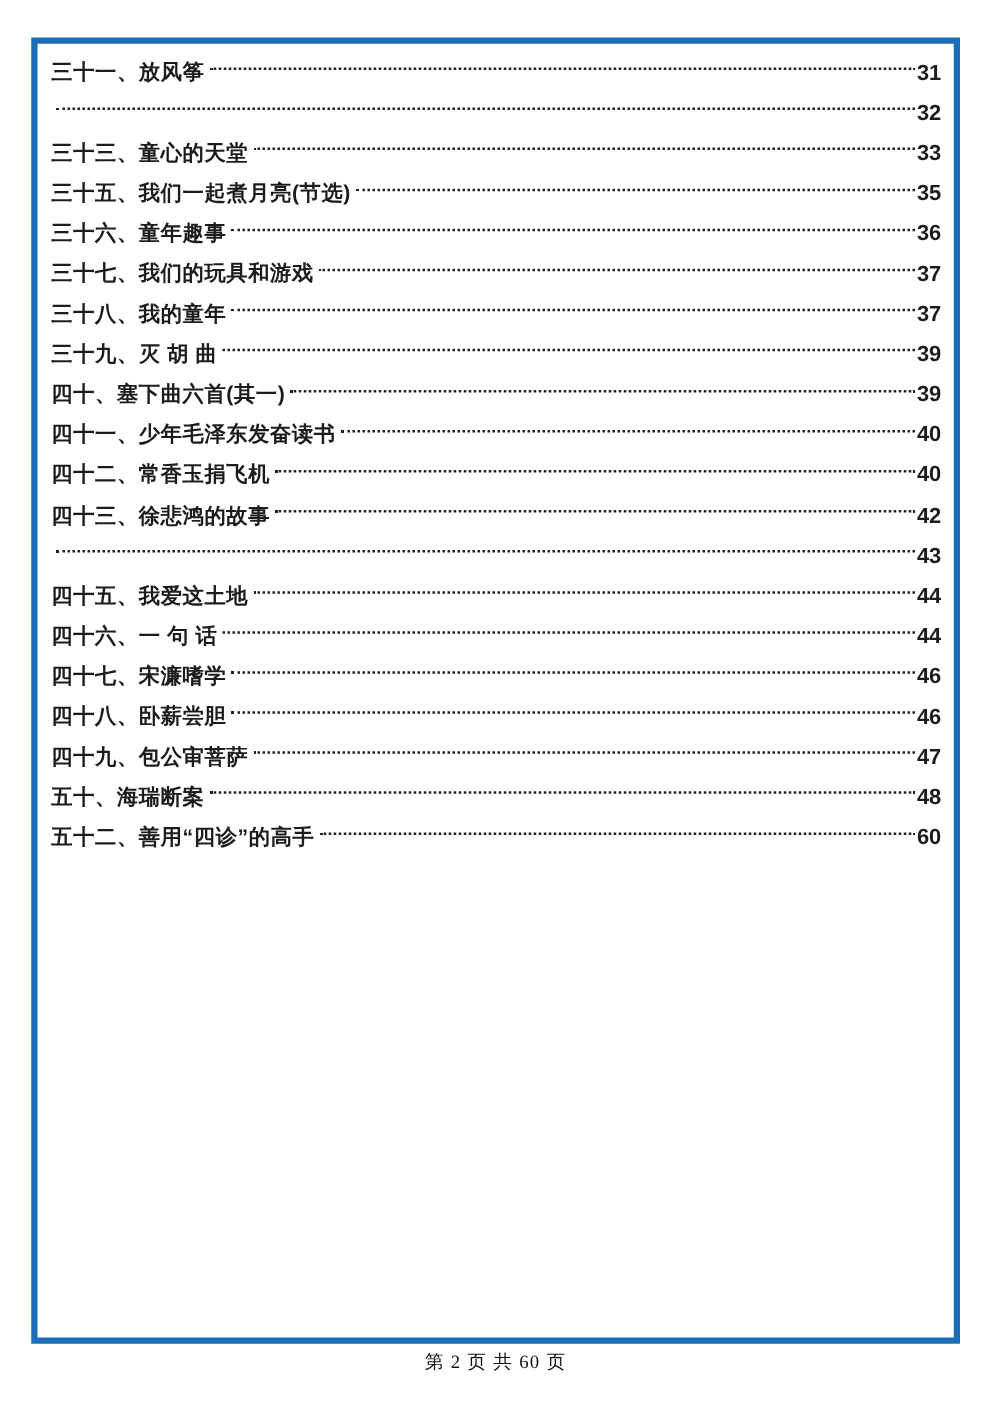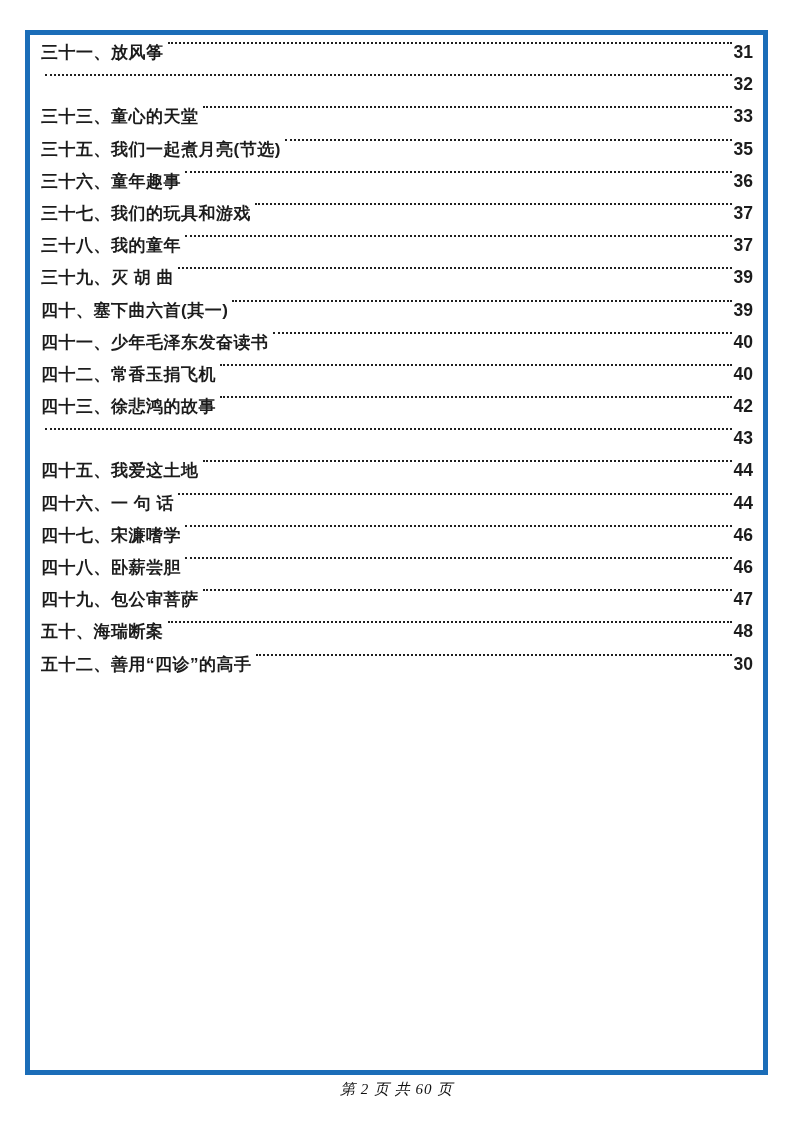--- a/index.html
+++ b/index.html
@@ -23,21 +23,21 @@
     height: 1045px;
     border: 5px solid #1b6db8;
     box-sizing: border-box;
     background: #ffffff;
   }
   .toc-list {
     padding: 7px 10px 0 11px;
   }
   .toc-row {
     display: flex;
-    align-items: flex-start;
+    align-items: center;
     height: 32.2px;
     cursor: pointer;
   }
   .toc-title {
     font-size: 17px;
     font-weight: bold;
     white-space: pre;
     line-height: 1.25;
     letter-spacing: 0.5px;
   }
@@ -55,21 +55,20 @@
   .page-footer {
     position: absolute;
     left: 0;
     top: 1080px;
     width: 793px;
     text-align: center;
     font-family: "Liberation Serif", "DejaVu Serif", serif;
     font-size: 15px;
     color: #111111;
     letter-spacing: 1px;
-    font-style: italic;
   }
 </style>
 </head>
 <body>
 
 <div class="page-frame">
   <div class="toc-list" id="toc-list">
   <div class="toc-row">
     <span class="toc-title">三十一、放风筝</span>
     <span class="toc-leader"></span>
@@ -180,20 +179,20 @@
   <div class="toc-row">
     <span class="toc-title">五十、海瑞断案</span>
     <span class="toc-leader"></span>
     <span class="toc-page">48</span>
   </div>
 
 
   <div class="toc-row">
     <span class="toc-title">五十二、善用“四诊”的高手</span>
     <span class="toc-leader"></span>
-    <span class="toc-page">30</span>
+    <span class="toc-page">60</span>
   </div>
 </div>
 </div>
 
 <div class="page-footer">
   <span>第 2 页 共 60 页</span>
 </div>
 
 </body></html>

